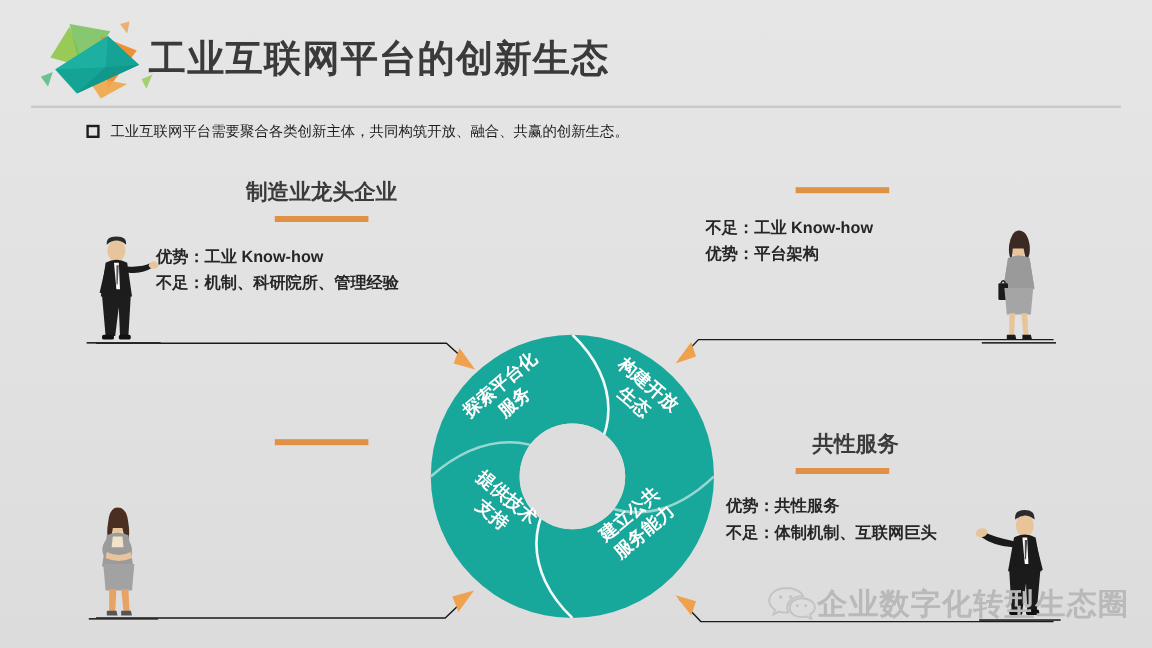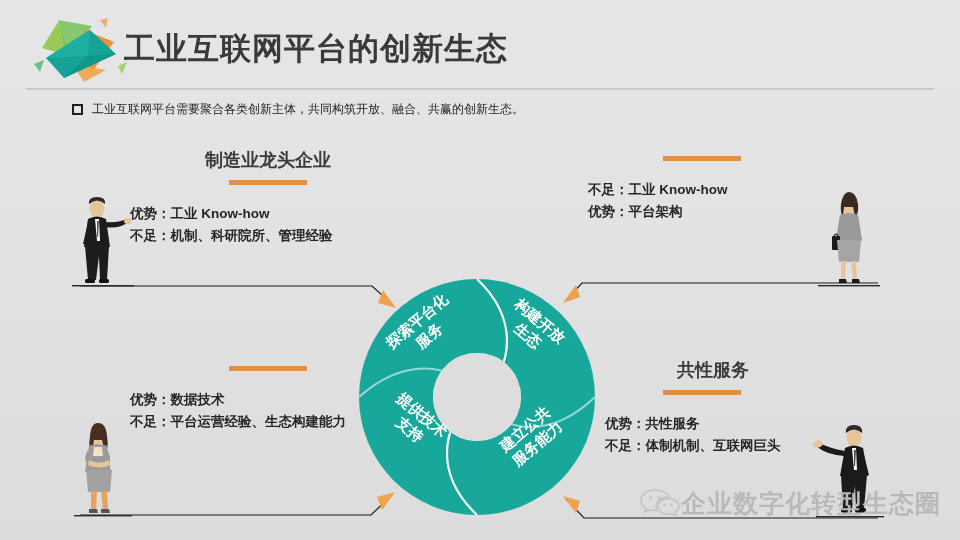--- a/index.html
+++ b/index.html
@@ -36,21 +36,21 @@
   #quad-tl .quad-lines{margin-left:12px;}
   #quad-tr{left:583px;top:148px;width:300px;}
   #quad-tr .quad-title{margin-left:-40px;}
   #quad-tr .quad-underline{margin-left:80px;}
   #quad-tr .quad-lines{margin-left:5px;}
   #quad-bl{left:118px;top:358px;width:300px;}
   #quad-bl .quad-lines{margin-left:12px;}
   #quad-br{left:583px;top:358px;width:300px;}
   #quad-br .quad-title{margin-left:-40px;}
   #quad-br .quad-underline{margin-left:80px;}
-  #quad-br .quad-lines{margin-left:22px;}
+  #quad-br .quad-lines{margin-left:22px;font-family:Liberation Mono, monospace;}
 
   
   #donut{position:absolute;left:357px;top:277px;width:240px;height:240px;}
   .donut-svg{position:absolute;left:0;top:0;}
   .dlabel{position:absolute;color:#ffffff;font-weight:bold;font-size:15px;
     line-height:1.28;text-align:center;white-space:nowrap;text-shadow:0 0 1px rgba(0,0,0,.08);}
 
   
   #wires{position:absolute;left:0;top:0;width:960px;height:540px;}
 
@@ -122,28 +122,20 @@
         <span class="lbl">不足：</span><span class="val">工业 Know-how</span>
       </div>
       <div class="qline">
         <span class="lbl">优势：</span><span class="val">平台架构</span>
       </div>
     </div>
   </div>
 
   <div class="quad" id="quad-bl">
     <div class="quad-underline"></div>
-    <div class="quad-lines">
-      <div class="qline">
-        <span class="lbl">优势：</span><span class="val">数据技术</span>
-      </div>
-      <div class="qline">
-        <span class="lbl">不足：</span><span class="val">平台运营经验、生态构建能力</span>
-      </div>
-    </div>
   </div>
 
   <div class="quad" id="quad-br">
     <div class="quad-title">共性服务</div>
     <div class="quad-underline"></div>
     <div class="quad-lines">
       <div class="qline">
         <span class="lbl">优势：</span><span class="val">共性服务</span>
       </div>
       <div class="qline">

